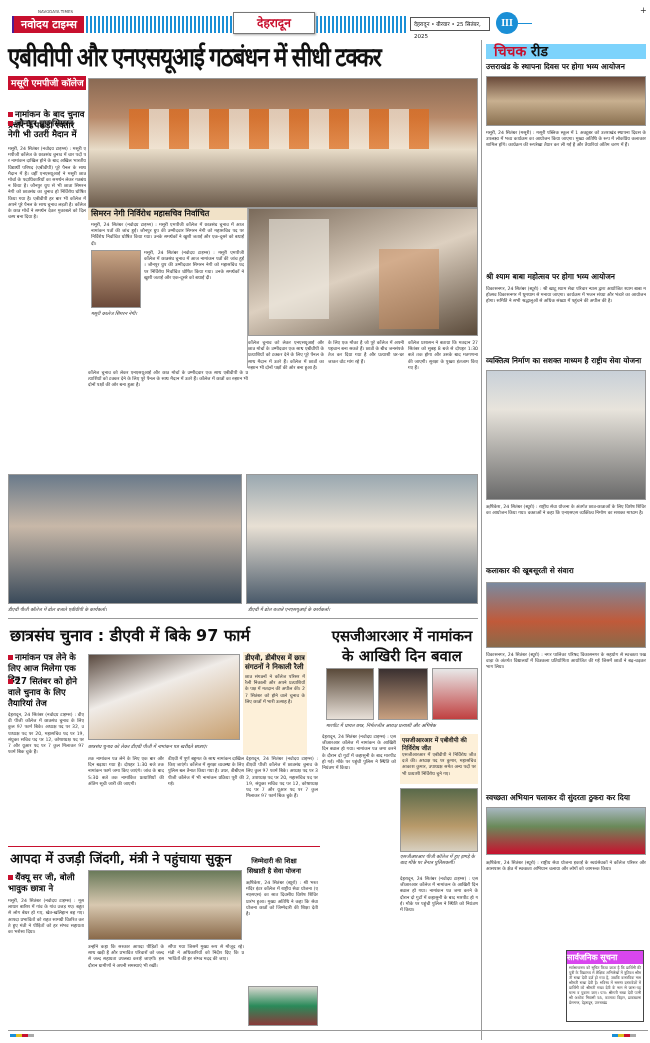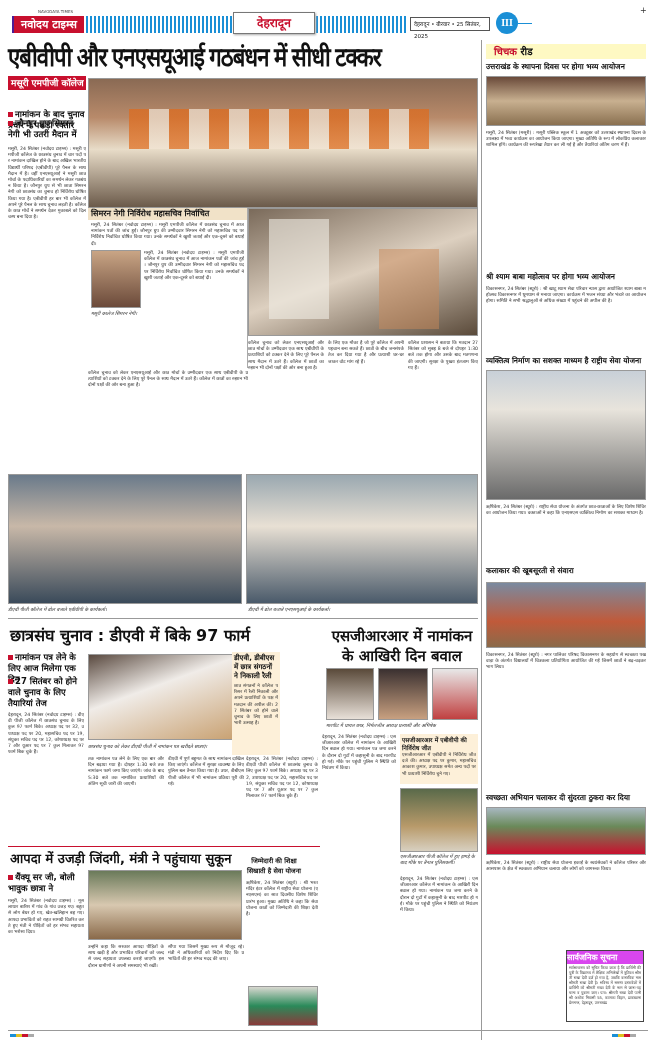--- a/index.html
+++ b/index.html
@@ -68,21 +68,21 @@
 <div class="abs txt" style="left:408px;top:340px;width:70px;height:130px">कॉलेज प्रशासन ने बताया कि मतदान 27 सितंबर को सुबह 8 बजे से दोपहर 1:30 बजे तक होगा और उसके बाद मतगणना की जाएगी। सुरक्षा के पुख्ता इंतजाम किए गए हैं।</div>
 <div class="abs txt" style="left:88px;top:370px;width:160px;height:100px">कॉलेज चुनाव को लेकर एनएसयूआई और छात्र मोर्चा के उम्मीदवार एक साथ एबीवीपी के प्रत्याशियों को टक्कर देने के लिए पूरे पैनल के साथ मैदान में उतरे हैं। कॉलेज में छात्रों का रुझान भी दोनों पक्षों की ओर बना हुआ है।</div>
 
 <div class="abs photo" style="left:8px;top:474px;width:234px;height:130px;background:linear-gradient(180deg,#6a7a8a,#c8b8a8 40%,#3a4a5a)"></div>
 <div class="abs photo" style="left:246px;top:474px;width:232px;height:130px;background:linear-gradient(180deg,#9aa8b0,#e8e0d4 40%,#4a5a6a)"></div>
 <div class="abs caption" style="left:8px;top:606px;width:234px">डीएवी पीजी कॉलेज में ढोल बजाते एबीवीपी के कार्यकर्ता।</div>
 <div class="abs caption" style="left:248px;top:606px;width:230px">डीएवी में ढोल बजाते एनएसयूआई के कार्यकर्ता।</div>
 
 <div class="abs rule" style="left:481px;top:40px;width:1px;height:1000px"></div>
 
-<div class="abs" style="left:486px;top:44px;width:160px;height:15px;background:#fef9c3;font-size:10px;font-weight:bold;line-height:15px;padding-left:8px">
+<div class="abs" style="left:486px;top:44px;width:160px;height:15px;background:#7dd3fc;font-size:14px;font-weight:bold;line-height:15px;padding-left:8px">
   <span style="color:#c8102e">चिचक</span>
   <span>रीड</span>
 </div>
 <div class="abs side-title" style="left:486px;top:62px;width:160px">उत्तराखंड के स्थापना दिवस पर होगा भव्य आयोजन</div>
 <div class="abs photo" style="left:486px;top:76px;width:160px;height:50px;background:linear-gradient(180deg,#6a4a3a,#c8b090 50%,#8a7050)"></div>
 <div class="abs txt" style="left:486px;top:130px;width:160px;height:100px">मसूरी, 24 सितंबर (मसूरी) : मसूरी पब्लिक स्कूल में 1 अक्टूबर को उत्तराखंड स्थापना दिवस के उपलक्ष्य में भव्य कार्यक्रम का आयोजन किया जाएगा। मुख्य अतिथि के रूप में लोकप्रिय कलाकार शामिल होंगे। कार्यक्रम की रूपरेखा तैयार कर ली गई है और तैयारियां अंतिम चरण में हैं।</div>
 <div class="abs side-title" style="left:486px;top:272px;width:160px">श्री श्याम बाबा महोत्सव पर होगा भव्य आयोजन</div>
 <div class="abs txt" style="left:486px;top:286px;width:160px;height:68px">विकासनगर, 24 सितंबर (ब्यूरो) : श्री खाटू श्याम सेवा परिवार न्यास द्वारा आयोजित श्याम बाबा महोत्सव विकासनगर में धूमधाम से मनाया जाएगा। कार्यक्रम में भजन संध्या और भंडारे का आयोजन होगा। समिति ने सभी श्रद्धालुओं से अधिक संख्या में पहुंचने की अपील की है।</div>
 <div class="abs side-title" style="left:486px;top:356px;width:160px">व्यक्तित्व निर्माण का सशक्त माध्यम है राष्ट्रीय सेवा योजना</div>
 <div class="abs photo" style="left:486px;top:370px;width:160px;height:130px;background:linear-gradient(180deg,#c8d0d8,#e8e4dc 30%,#6a6a6a)"></div>
@@ -101,21 +101,21 @@
 
 <div class="abs rule" style="left:8px;top:618px;width:470px;height:1px"></div>
 <div class="abs" style="left:10px;top:626px;width:310px;font-size:16px;font-weight:bold;line-height:20px">छात्रसंघ चुनाव : डीएवी में बिके 97 फार्म</div>
 <div class="abs bullet" style="left:8px;top:652px;width:76px">नामांकन पत्र लेने के लिए आज मिलेगा एक दिन</div>
 <div class="abs bullet" style="left:8px;top:676px;width:76px">27 सितंबर को होने वाले चुनाव के लिए तैयारियां तेज</div>
 <div class="abs txt" style="left:8px;top:712px;width:76px;height:130px">देहरादून, 24 सितंबर (नवोदय टाइम्स) : डीएवी पीजी कॉलेज में छात्रसंघ चुनाव के लिए कुल 97 फार्म बिके। अध्यक्ष पद पर 32, उपाध्यक्ष पद पर 20, महासचिव पद पर 19, संयुक्त सचिव पद पर 12, कोषाध्यक्ष पद पर 7 और यूआर पद पर 7 कुल मिलाकर 97 फार्म बिक चुके हैं।</div>
 <div class="abs photo" style="left:88px;top:654px;width:152px;height:86px;background:linear-gradient(160deg,#5a4a40,#f0ece8 40%,#c8a070)"></div>
 <div class="abs caption" style="left:88px;top:743px;width:230px">छात्रसंघ चुनाव को लेकर डीएवी पीजी में नामांकन पत्र खरीदते छात्राएं।</div>
 <div class="abs txt" style="left:88px;top:756px;width:76px;height:80px">तक नामांकन पत्र लेने के लिए एक बार और दिन बढ़ाया गया है। दोपहर 1:30 बजे तक नामांकन फार्म जमा किए जाएंगे। जांच के बाद 5:30 बजे तक नामांकित प्रत्याशियों की अंतिम सूची जारी की जाएगी।</div>
 <div class="abs txt" style="left:168px;top:756px;width:76px;height:80px">डीएवी में पूर्ण बहुमत के साथ नामांकन दाखिल किए जाएंगे। कॉलेज में सुरक्षा व्यवस्था के लिए पुलिस बल तैनात किया गया है। उधर, डीबीएस पीजी कॉलेज में भी नामांकन प्रक्रिया पूरी की गई।</div>
-<div class="abs boxy" style="left:232px;top:652px;width:48px;height:103px;padding:2px">
+<div class="abs boxy" style="left:243px;top:652px;width:64px;height:103px;padding:2px">
   <div class="side-title" style="font-size:7px;line-height:9px">डीएवी, डीबीएस में छात्र संगठनों ने निकाली रैली</div>
   <div class="txt" style="height:70px;margin-top:2px">छात्र संगठनों ने कॉलेज परिसर में रैली निकाली और अपने प्रत्याशियों के पक्ष में मतदान की अपील की। 27 सितंबर को होने वाले चुनाव के लिए छात्रों में भारी उत्साह है।</div>
 </div>
 <div class="abs txt" style="left:246px;top:756px;width:72px;height:80px">देहरादून, 24 सितंबर (नवोदय टाइम्स) : डीएवी पीजी कॉलेज में छात्रसंघ चुनाव के लिए कुल 97 फार्म बिके। अध्यक्ष पद पर 32, उपाध्यक्ष पद पर 20, महासचिव पद पर 19, संयुक्त सचिव पद पर 12, कोषाध्यक्ष पद पर 7 और यूआर पद पर 7 कुल मिलाकर 97 फार्म बिक चुके हैं।</div>
 
 <div class="abs" style="left:326px;top:626px;width:152px;font-size:15px;font-weight:bold;line-height:20px;text-align:center">
   <div>एसजीआरआर में नामांकन</div>
   <div>के आखिरी दिन बवाल</div>
 </div>
 <div class="abs photo" style="left:326px;top:668px;width:48px;height:52px;background:linear-gradient(180deg,#5a4a3a,#e8e0d8)"></div>

